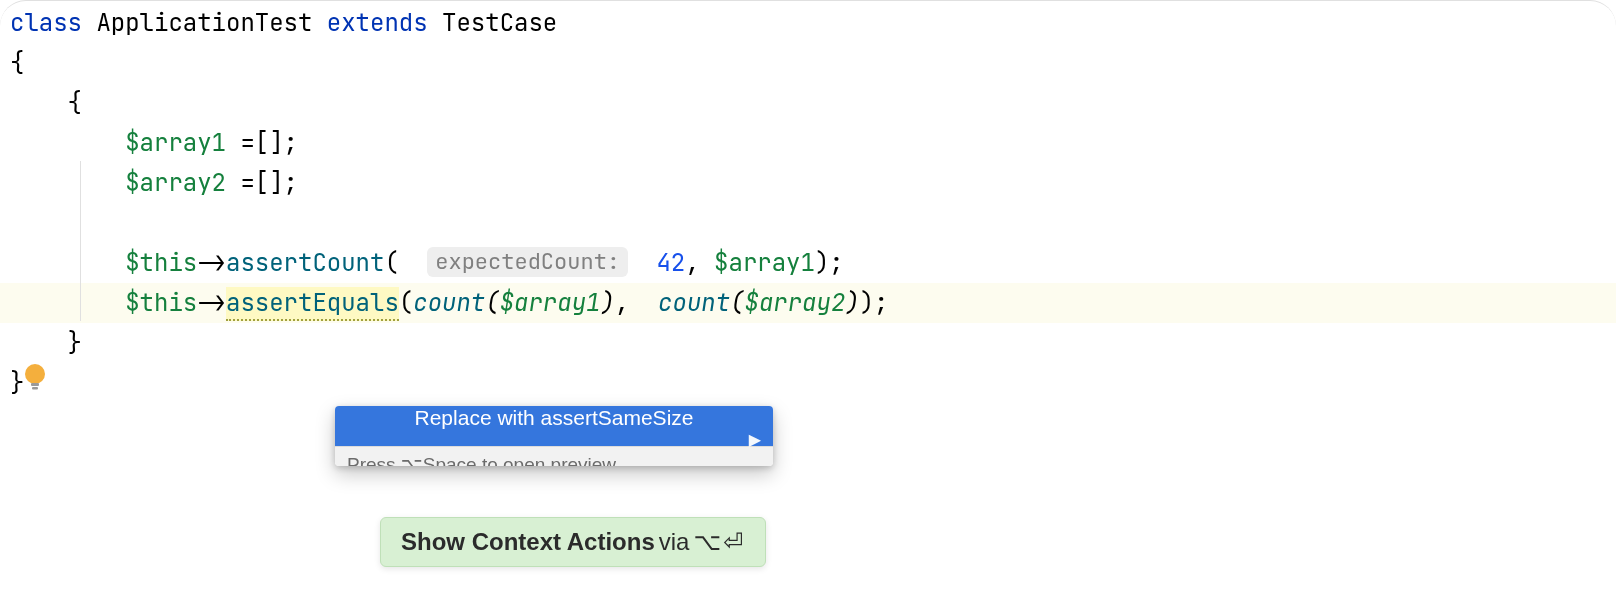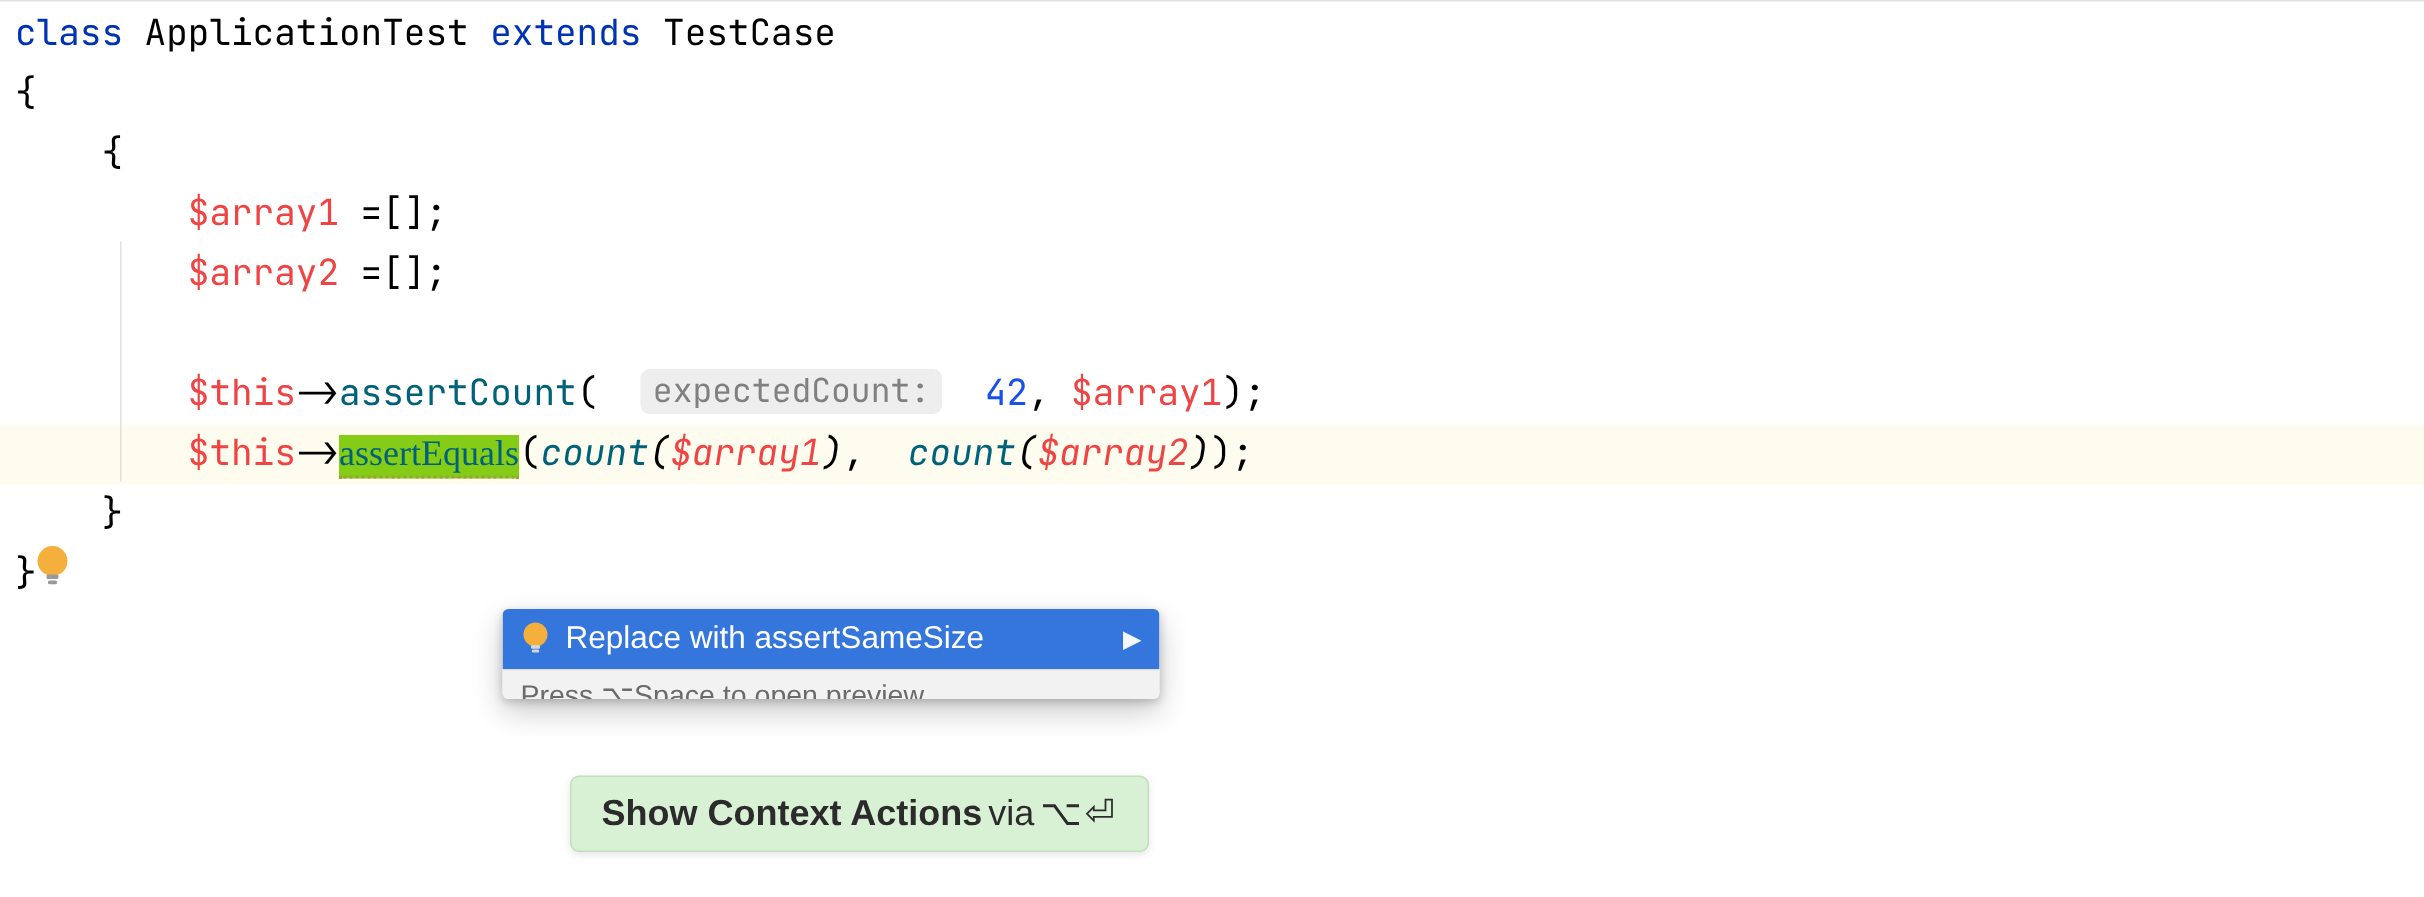--- a/index.html
+++ b/index.html
@@ -11,35 +11,36 @@
     background: #ffffff;
     color: #000000;
     overflow: hidden;
   }
   .editor {
     position: relative;
     width: 100%;
     height: 100%;
     border-top: 1px solid #e0e0e0;
     padding-top: 2px;
+    border-radius: 26px;
   }
   .line {
     height: 40px;
     line-height: 40px;
     padding-left: 10px;
     white-space: pre;
     position: relative;
   }
   .highlighted {
     background: #fdfcef;
   }
   .kw  { color: #0033b3; }     
   .cls { color: #000000; }
   .fn  { color: #00627a; }     
-  .var { color: #ef4444; }     
+  .var { color: #15803d; }     
   .num { color: #1750eb; }
   .bracket { color: #000000; }
   .parenth { color: #000000; }
   .op { color: #000000; }
   .it { font-style: italic; }
 
   
   .param-hint {
     display: inline-block;
     background: #eeeeee;
@@ -48,24 +49,23 @@
     padding: 0 8px;
     font-size: 22px;
     line-height: 30px;
     height: 30px;
     vertical-align: 2px;
     margin: 0 14px;
   }
 
   
   .squiggle {
-    background: #84cc16;
+    background: #fef9c3;
     border-bottom: 2px dotted #a0a040;
     padding-bottom: 1px;
-    font-family: Liberation Serif, serif;
   }
 
   
   .indent-guide {
     position: absolute;
     left: 80px;
     top: 160px;
     height: 160px;
     width: 0;
     border-left: 1px solid #e0e0e0;
@@ -93,21 +93,22 @@
     font-family: -apple-system, "Segoe UI", Arial, sans-serif;
   }
   .popup-row {
     display: flex;
     align-items: center;
     height: 40px;
     padding: 0 12px;
     background: #3576dd;
     color: #ffffff;
     font-size: 21px;
-    gap: 10px;
+    gap: 0;
+    flex-direction: column;
   }
   .popup-row .arrow-right {
     margin-left: auto;
     font-size: 16px;
     opacity: .95;
   }
   .popup-hint {
     background: #f2f2f2;
     color: #6b6b6b;
     font-size: 19px;

